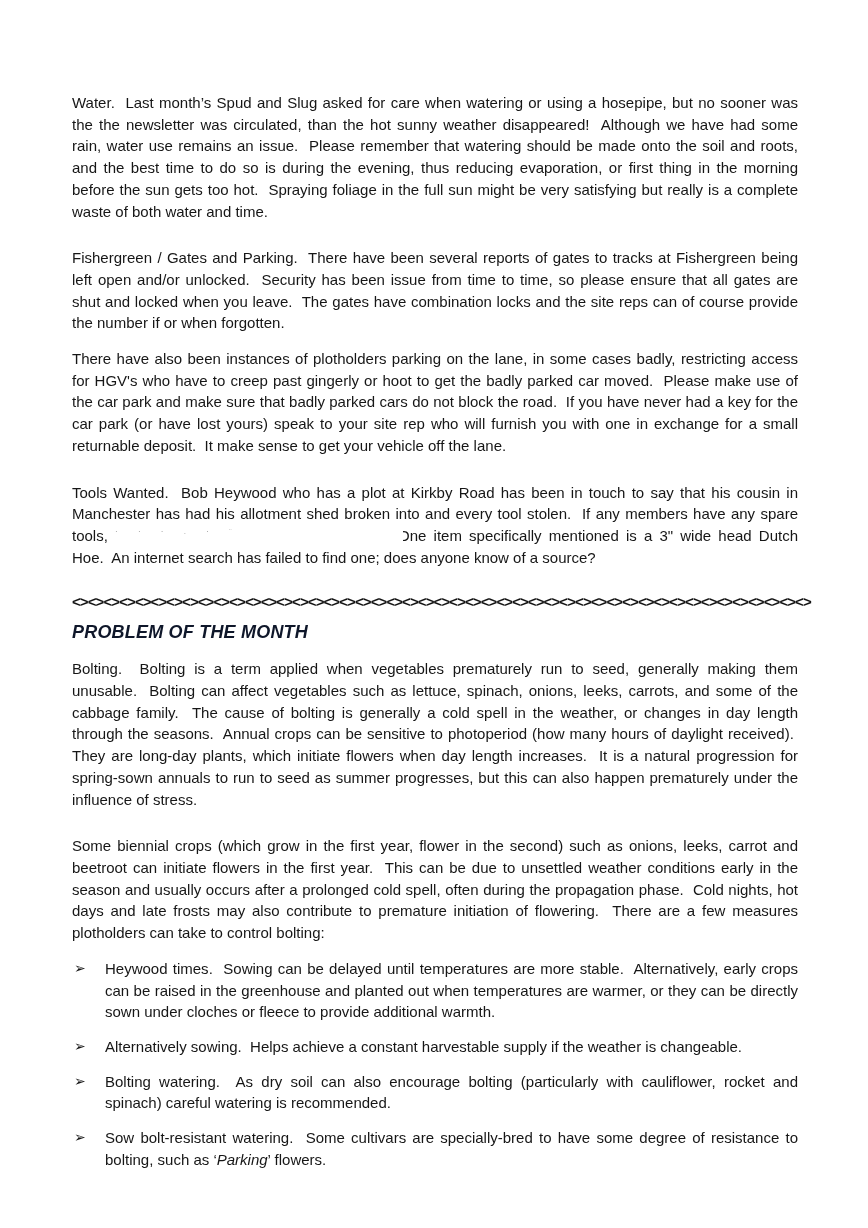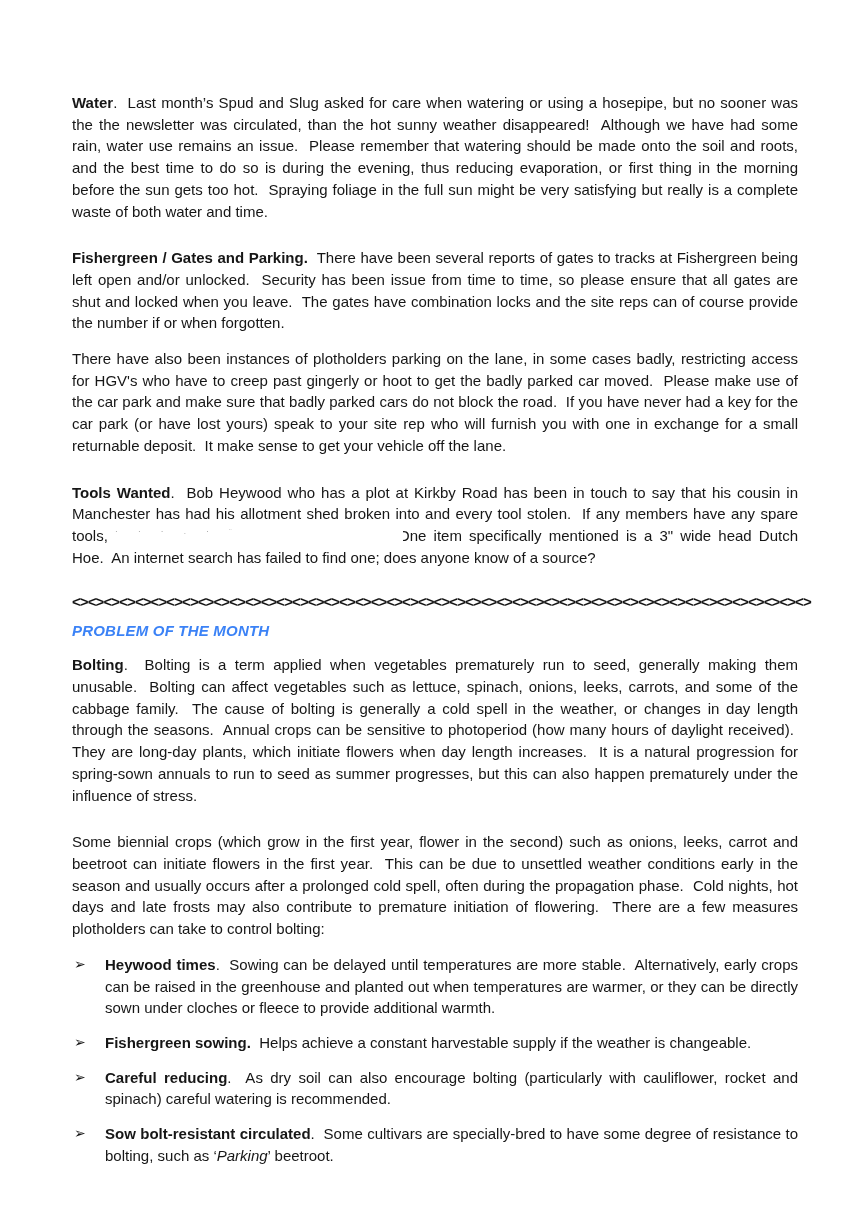--- a/index.html
+++ b/index.html
@@ -18,37 +18,37 @@
     width: 726px;
   }
   p, .para {
     margin: 0;
     font-size: 15px;
     line-height: 21.7px;
     text-align: justify;
   }
   .gap-lg { margin-bottom: 25px; }
   .gap-sm { margin-bottom: 14px; }
-  b, .lead { font-weight: bold; }
+  b, .lead { font-weight: normal; }
   .separator {
     font-size: 15px;
     font-weight: 600;
     letter-spacing: -0.9px;
     white-space: nowrap;
     text-align: left;
     margin-bottom: 12px;
     color: #141414;
   }
   h1.month-heading {
-    font-size: 15px;
+    font-size: 18px;
     font-weight: bold;
     font-style: italic;
     margin: 0 0 15px 0;
     letter-spacing: 0.2px;
-    color: #3b82f6;
+    color: #0f172a;
   }
   .redaction {
     display: inline-block;
     width: 288px;
     height: 15px;
     background: #ffffff;
     position: relative;
     z-index: 1;
     margin-right: -5px;
     vertical-align: -2px;
@@ -103,26 +103,26 @@
 
   <p class="para gap-sm"><span>Some biennial crops (which grow in the first year, flower in the second) such as onions, leeks, carrot and beetroot can initiate flowers in the first year.&nbsp; This can be due to unsettled weather conditions early in the season and usually occurs after a prolonged cold spell, often during the propagation phase.&nbsp; Cold nights, hot days and late frosts may also contribute to premature initiation of flowering.&nbsp; There are a few measures plotholders can take to control bolting:</span></p>
 
   <div class="bullet-list">
 
     <div class="bullet-item">
       <span class="arrow">➢</span><b>Heywood times</b><span>.&nbsp; Sowing can be delayed until temperatures are more stable.&nbsp; Alternatively, early crops can be raised in the greenhouse and planted out when temperatures are warmer, or they can be directly sown under cloches or fleece to provide additional warmth.</span>
     </div>
 
     <div class="bullet-item">
-      <span class="arrow">➢</span><b>Fishergreen sowing.</b><span>&nbsp; Helps achieve a constant harvestable supply if the weather is changeable.</span>
+      <span class="arrow">➢</span><b>Alternatively sowing.</b><span>&nbsp; Helps achieve a constant harvestable supply if the weather is changeable.</span>
     </div>
 
     <div class="bullet-item">
-      <span class="arrow">➢</span><b>Careful reducing</b><span>.&nbsp; As dry soil can also encourage bolting (particularly with cauliflower, rocket and spinach) careful watering is recommended.</span>
+      <span class="arrow">➢</span><b>Bolting watering</b><span>.&nbsp; As dry soil can also encourage bolting (particularly with cauliflower, rocket and spinach) careful watering is recommended.</span>
     </div>
 
     <div class="bullet-item">
-      <span class="arrow">➢</span><b>Sow bolt-resistant circulated</b><span>.&nbsp; Some cultivars are specially-bred to have some degree of resistance to bolting, such as ‘</span><span class="ital">Parking</span><span>’ beetroot.</span>
+      <span class="arrow">➢</span><b>Sow bolt-resistant watering</b><span>.&nbsp; Some cultivars are specially-bred to have some degree of resistance to bolting, such as ‘</span><span class="ital">Parking</span><span>’ flowers.</span>
     </div>
 
   </div>
 
 </div>
 
 </body></html>

